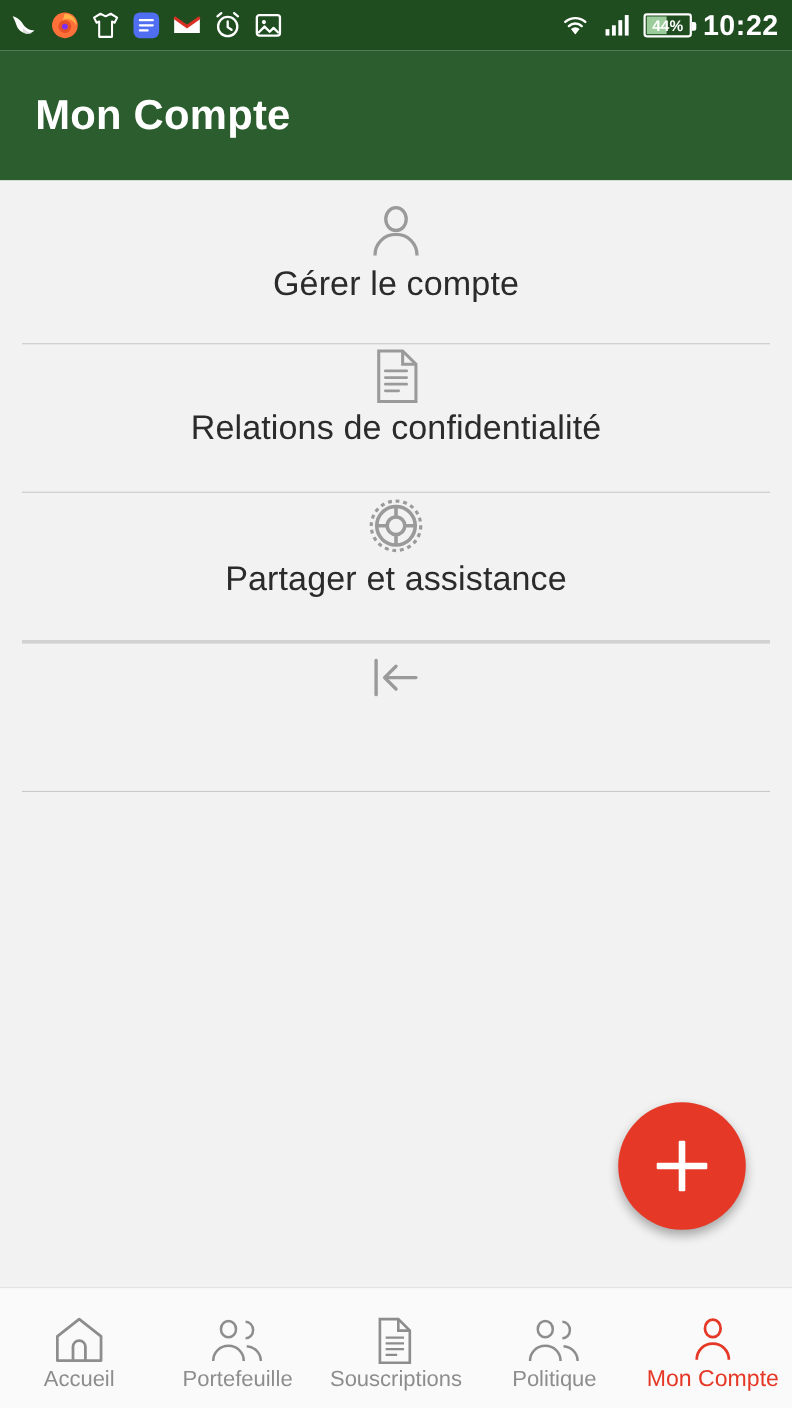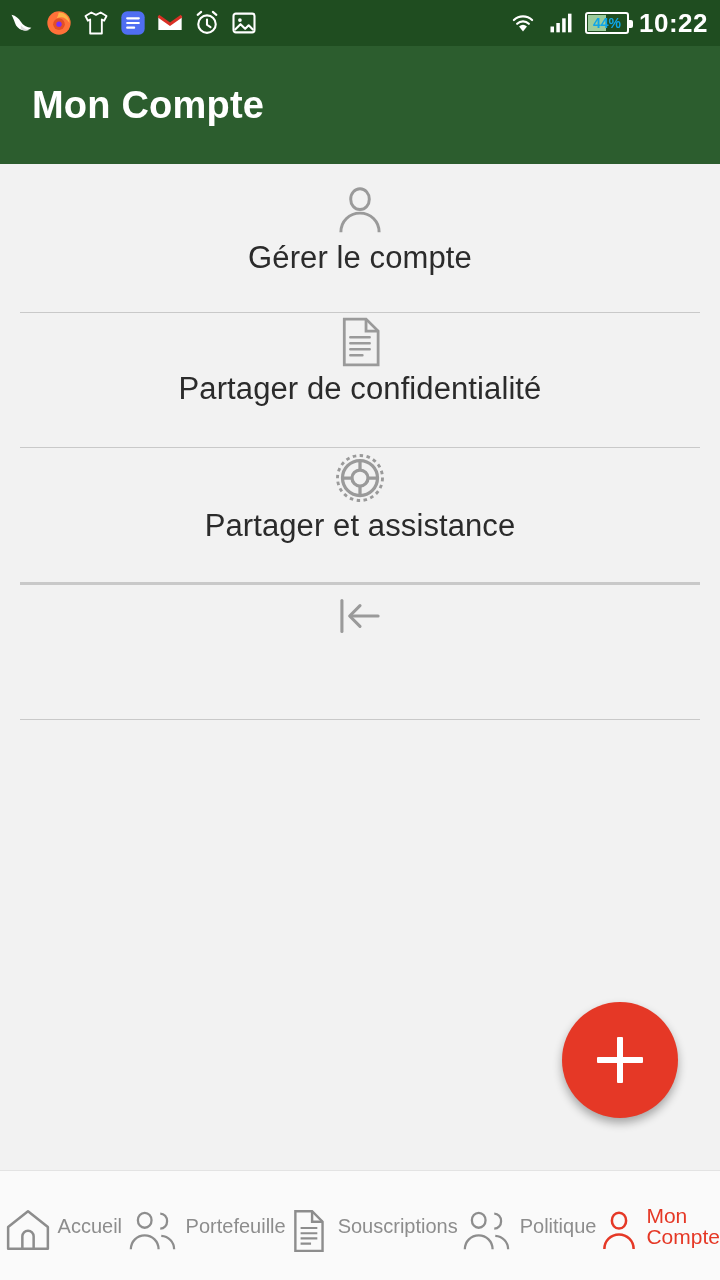--- a/index.html
+++ b/index.html
@@ -71,21 +71,21 @@
   .batt-fill {
     position: absolute;
     left: 1px; top: 1px; bottom: 1px;
     width: 42%;
     background: #9ccc9c;
   }
   .batt-txt {
     position: relative;
     font-size: 14px;
     font-weight: bold;
-    color: #0ea5e9;
+    color: #ffffff;
     line-height: 1;
   }
 
   
   .appbar {
     height: 118px;
     background: #2c5d2e;
     display: flex;
     align-items: center;
     padding: 0 32px;
@@ -166,21 +166,21 @@
     height: 110px;
     background: #fafafa;
     border-top: 1px solid #e3e3e3;
     display: flex;
     align-items: stretch;
     flex: 0 0 auto;
   }
   .nav-item {
     flex: 1 1 0;
     display: flex;
-    flex-direction: row;
+    flex-direction: column;
     align-items: center;
     justify-content: center;
     gap: 4px;
     color: #8d8d8d;
   }
   .nav-item.active { color: #e53826; }
   .nav-label {
     font-size: 20px;
     line-height: 1;
   }
@@ -276,21 +276,21 @@
     <div class="divider"></div>
 
     <div class="row">
       <div class="row-icon">
         <svg width="58" height="58" viewBox="0 0 24 24">
           <path d="M5.5 2.5h9l5 5v14h-14z" fill="none" stroke="#9a9a9a" stroke-width="1.15"></path>
           <path d="M14.5 2.5v5h5" fill="none" stroke="#9a9a9a" stroke-width="1.15"></path>
           <path d="M8 10h8M8 12.5h8M8 15h8M8 17.5h5" stroke="#9a9a9a" stroke-width="1.05" stroke-linecap="round"></path>
         </svg>
       </div>
-      <span class="row-label">Partager de confidentialité</span>
+      <span class="row-label">Relations de confidentialité</span>
     </div>
     <div class="divider"></div>
 
     <div class="row">
       <div class="row-icon">
         <svg width="60" height="60" viewBox="0 0 24 24">
           <circle cx="12" cy="12" r="9" fill="none" stroke="#9a9a9a" stroke-width="1.15" stroke-dasharray="1.4 1.4"></circle>
           <circle cx="12" cy="12" r="7" fill="none" stroke="#9a9a9a" stroke-width="1.3"></circle>
           <circle cx="12" cy="12" r="3.2" fill="none" stroke="#9a9a9a" stroke-width="1.3"></circle>
           <path d="M12 5v3.8M12 15.2V19M5 12h3.8M15.2 12H19" stroke="#9a9a9a" stroke-width="1.3"></path>

